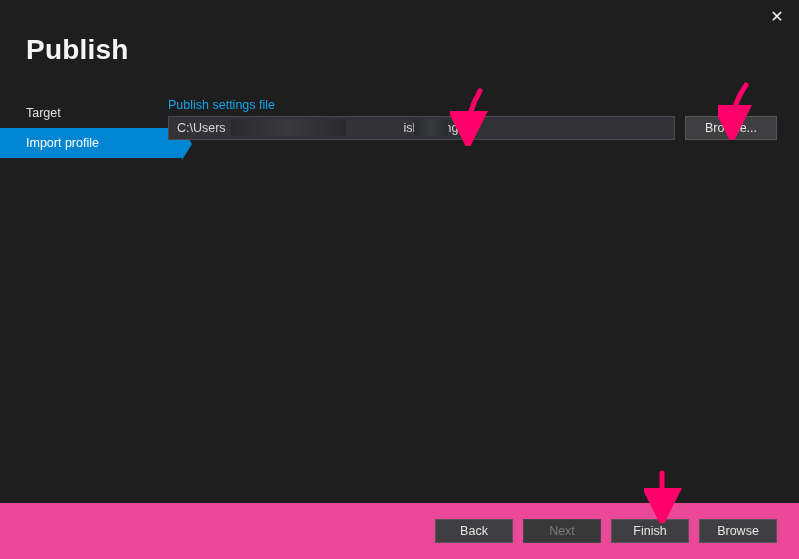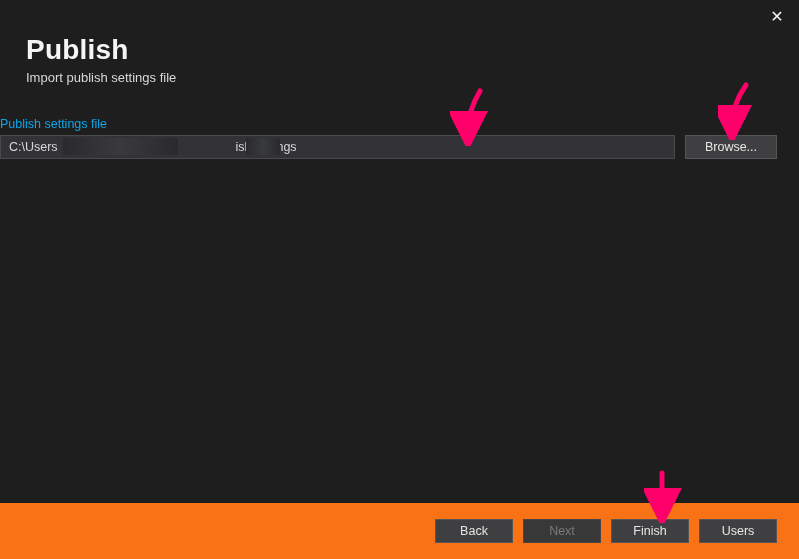--- a/index.html
+++ b/index.html
@@ -122,21 +122,21 @@
       height: 24px;
       cursor: pointer;
       text-align: center;
     }
     .footer {
       position: absolute;
       bottom: 0;
       left: 0;
       right: 0;
       height: 56px;
-      background: #f97316;
+      background: #ec4899;
       display: flex;
       align-items: center;
       justify-content: flex-end;
       padding-right: 22px;
       gap: 10px;
     }
     .footer-btn {
       min-width: 78px;
       height: 24px;
       background: #3f3f41;
@@ -158,43 +158,50 @@
       pointer-events: none;
     }
   </style>
 </head>
 <body>
 
 <div class="close-btn">✕</div>
 
 <div class="header">
   <div class="title">Publish</div>
-  <div class="subtitle">Import publish settings file</div>
 </div>
 
 <div class="content">
+  <div class="sidebar">
+    <div class="side-item">
+      <span>Target</span>
+    </div>
+    <div class="side-item active">
+      <span>Import profile</span>
+    </div>
+  </div>
   <div class="main">
     <div class="field-label">Publish settings file</div>
     <div class="input-row">
       <div class="input-wrap">
         <input class="text-input" id="pathInput" type="text" value="C:\Users                                           .PublishSettings" style="">
         <div class="redact r1"></div>
         <div class="redact r2"></div>
         <div class="redact r3"></div>
       </div>
       <button class="browse-btn">Browse...</button>
     </div>
   </div>
 </div>
 
 <div class="footer">
   <button class="footer-btn">Back</button>
   <button class="footer-btn disabled">Next</button>
   <button class="footer-btn">Finish</button>
-  <button class="footer-btn">Users</button>
+  <button class="footer-btn">Browse</button>
 </div>
 
 <svg class="arrow" style="left:450px; top:86px;" width="40" height="60">
   <defs>
       <marker id="ah1" markerWidth="8" markerHeight="8" refX="4" refY="4" orient="auto">
         <path d="M0,0 L8,4 L0,8 Z" fill="#ff006a"></path>
       </marker>
     </defs>
   <path d="M30,5 Q18,25 18,45" stroke="#ff006a" stroke-width="5" fill="none" marker-end="url(#ah1)" stroke-linecap="round"></path>
 </svg>

